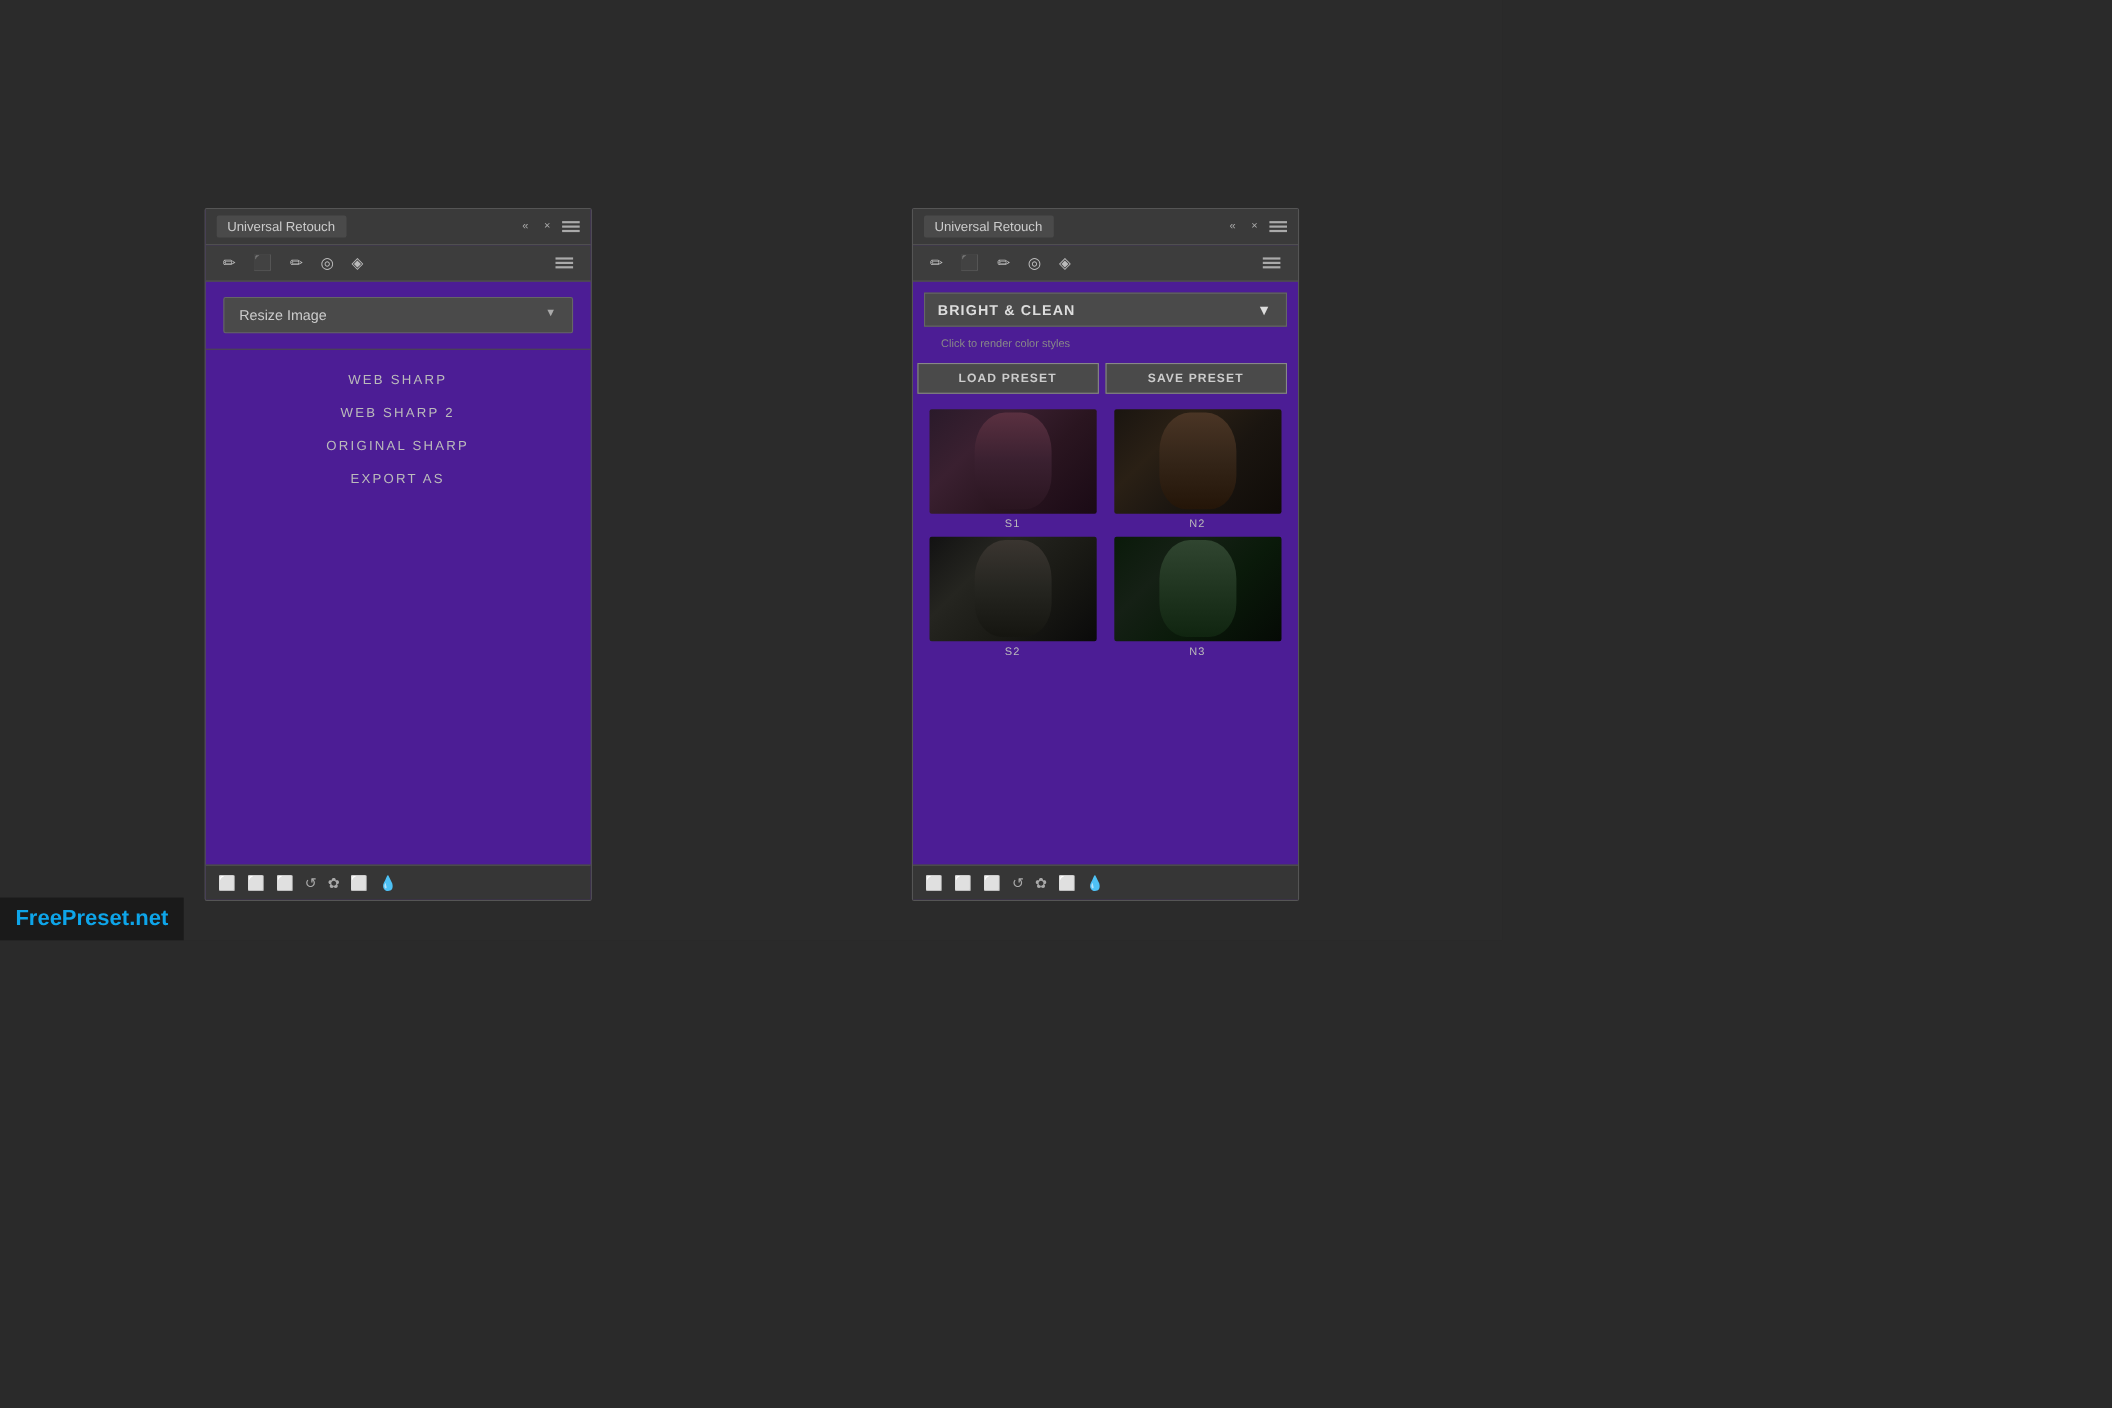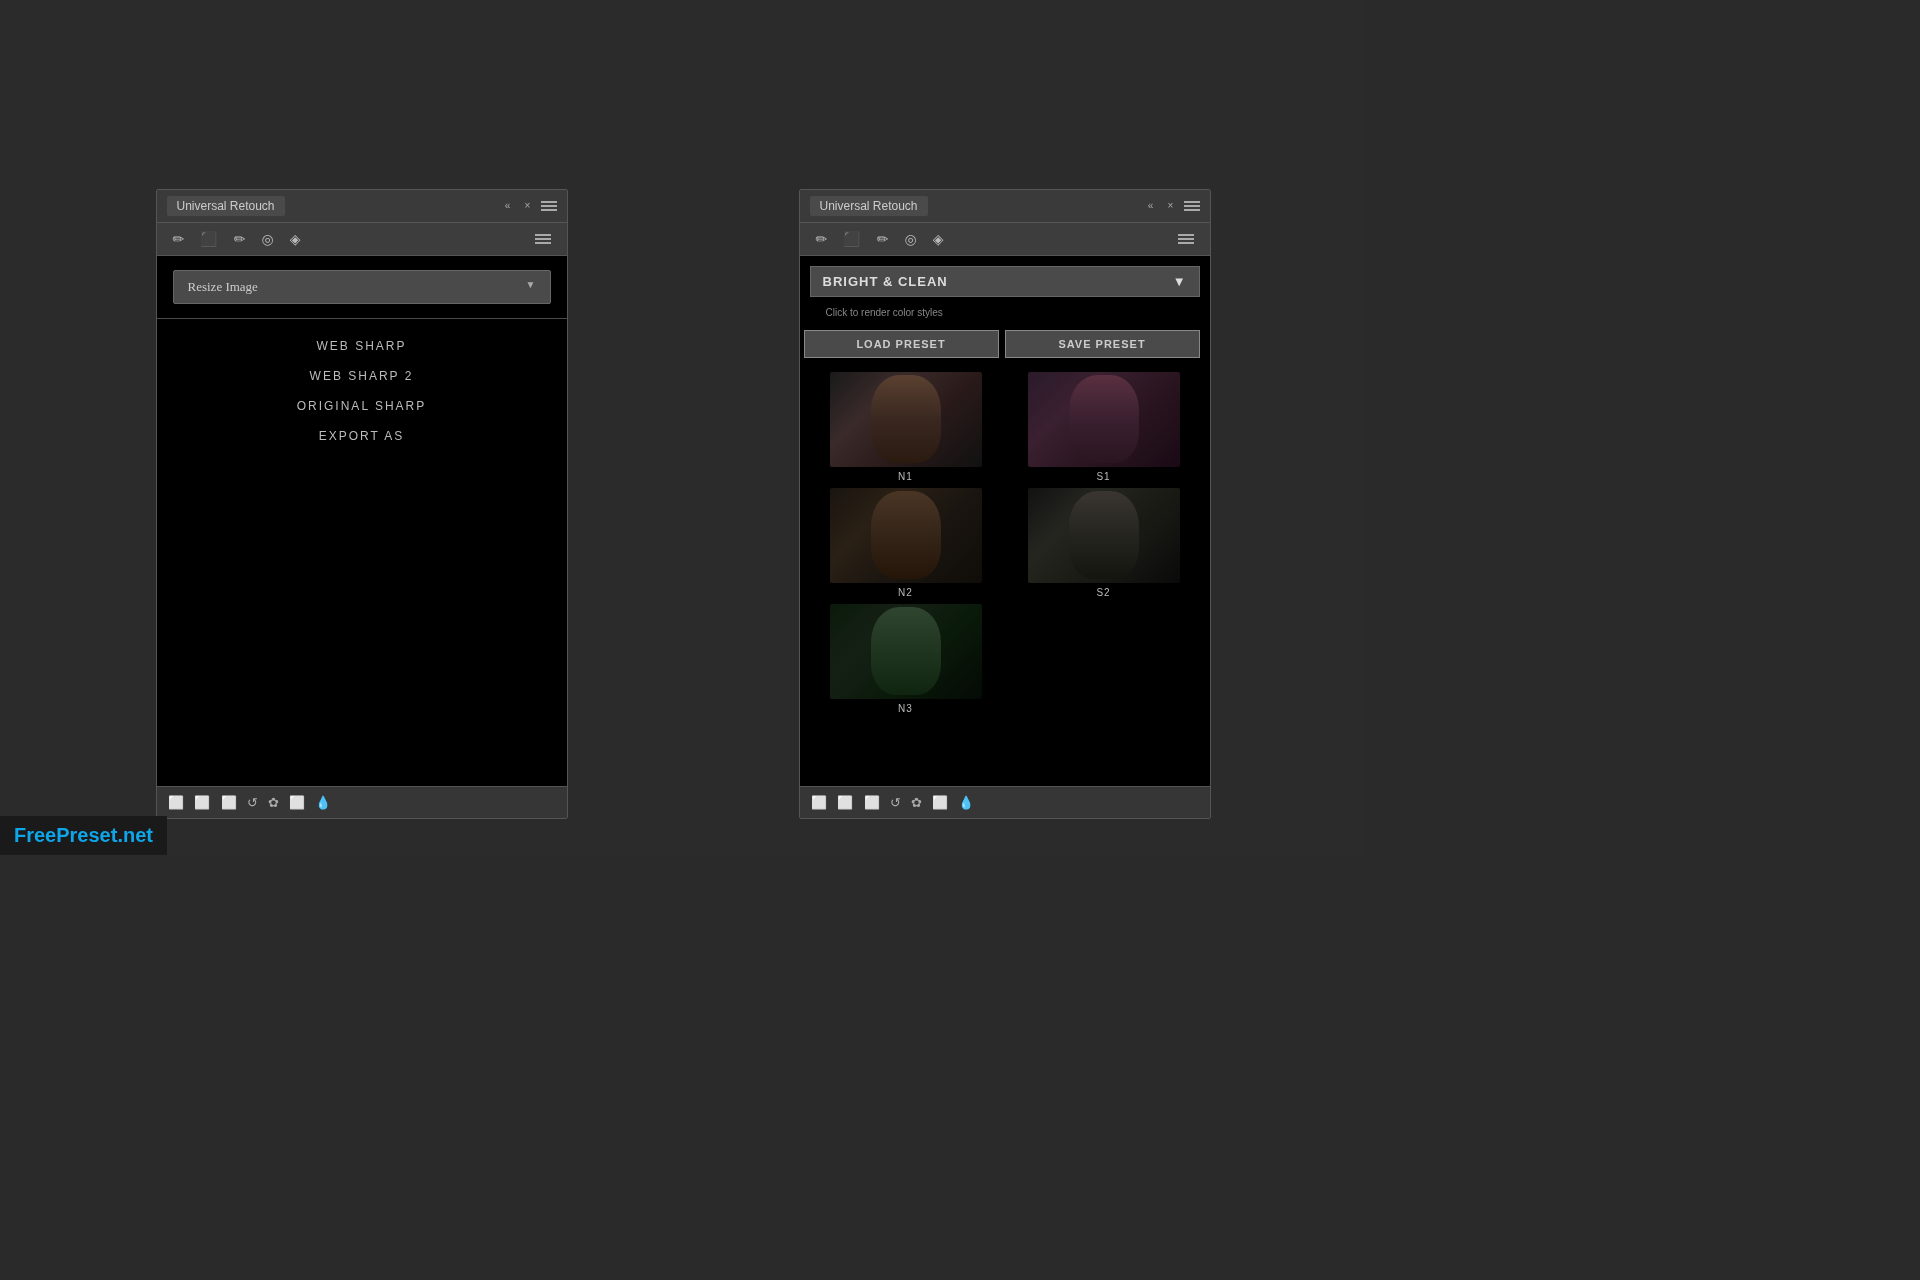--- a/index.html
+++ b/index.html
@@ -53,22 +53,22 @@
     .panels-area {
       display: flex;
       width: 100%;
       justify-content: space-around;
       padding: 10px 40px;
       margin-top: 10px;
     }
 
     
     .panel {
-      width: 412px;
-      background: #000000;
+      width: 352px;
+      background: #4c1d95;
       border: 1px solid #555;
       border-radius: 2px;
       position: relative;
     }
 
     
     .panel-titlebar {
       background: #3a3a3a;
       border-bottom: 1px solid #555;
       padding: 6px 10px;
@@ -149,21 +149,20 @@
       background: #4a4a4a;
       border: 1px solid #666;
       color: #ccc;
       padding: 8px 14px;
       font-size: 13px;
       display: flex;
       justify-content: space-between;
       align-items: flex-start;
       cursor: pointer;
       border-radius: 2px;
-      font-family: Liberation Serif, serif;
     }
 
     .dropdown-arrow {
       color: #aaa;
       font-size: 10px;
     }
 
     
     .menu-items {
       padding: 20px 0;
@@ -453,28 +452,20 @@
 
     <div class="filter-subtitle">Click to render color styles</div>
 
     <div class="preset-buttons">
       <div class="preset-btn">LOAD PRESET</div>
       <div class="preset-btn">SAVE PRESET</div>
     </div>
 
     <div class="filter-grid">
 
-      <div class="filter-item">
-        <div class="filter-thumb thumb-n1">
-          <div class="face-overlay">
-            <div class="face-shape face-n1"></div>
-          </div>
-        </div>
-        <span class="filter-label">N1</span>
-      </div>
 
       <div class="filter-item">
         <div class="filter-thumb thumb-s1">
           <div class="face-overlay">
             <div class="face-shape face-s1"></div>
           </div>
         </div>
         <span class="filter-label">S1</span>
       </div>
 

